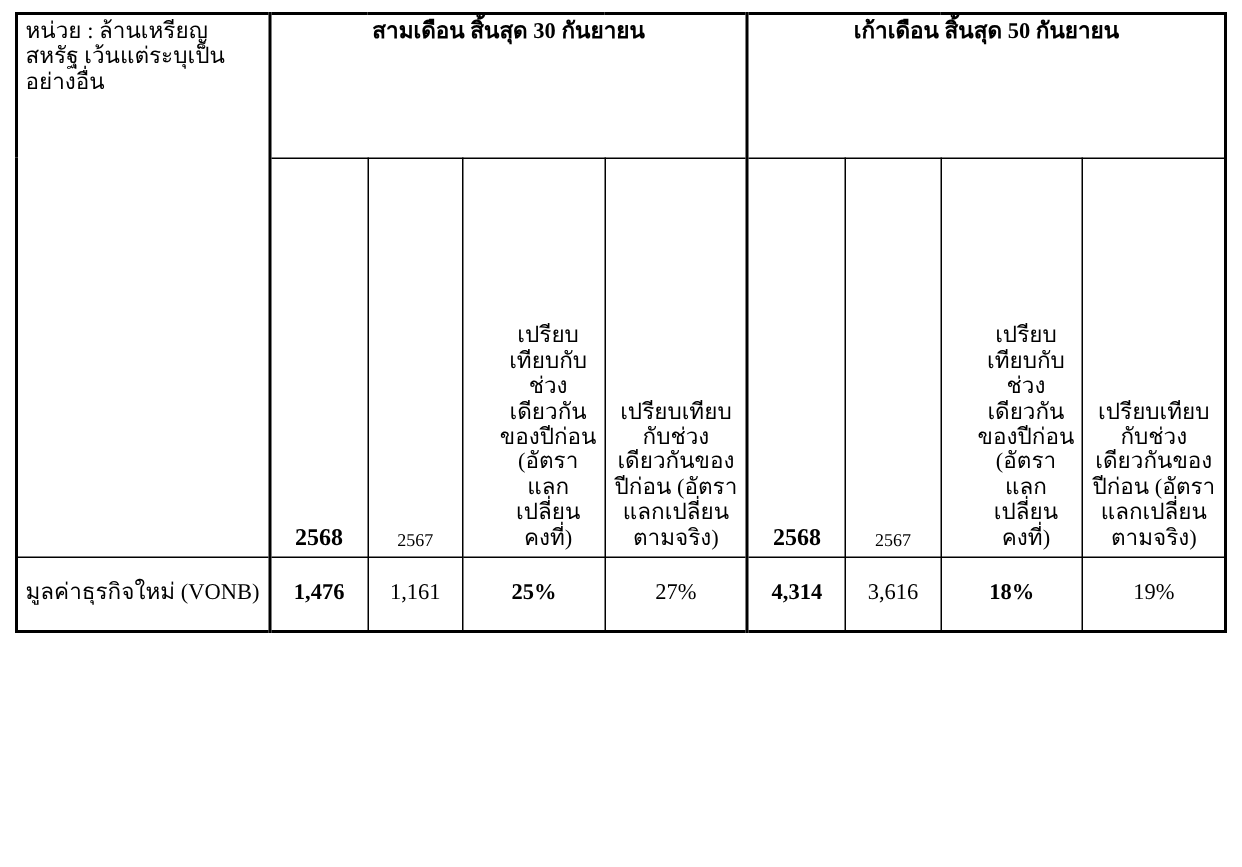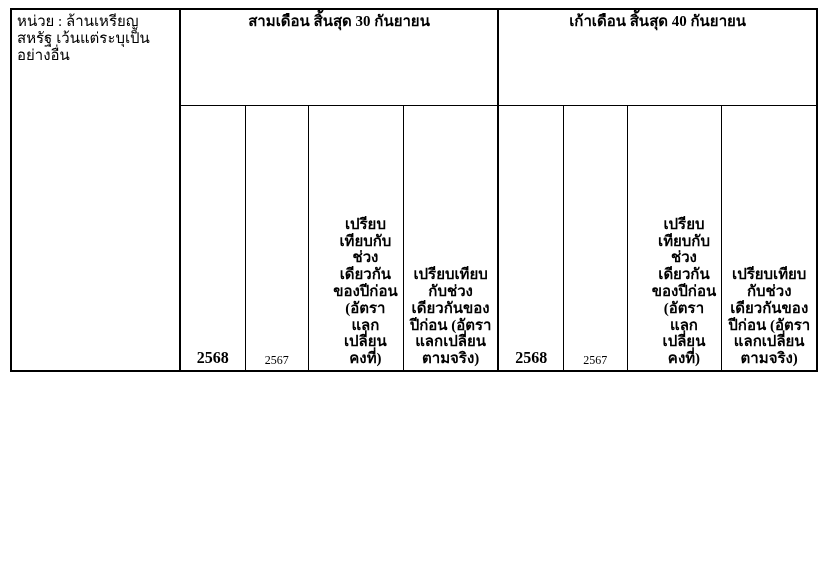--- a/index.html
+++ b/index.html
@@ -52,24 +52,24 @@
   }
   .group-head.g1 { border-right: 2px solid #000 !important; }
   .sub-head {
     text-align: center;
     font-weight: bold;
     font-size: 15px;
     vertical-align: bottom !important;
     padding-bottom: 4px;
     line-height: 1.1;
   }
-  .sub-head.thin { font-weight: bold; padding-left: 24px; }
+  .sub-head.thin { font-weight: normal; padding-left: 24px; }
   .sub-head.year-cur { font-weight: bold; font-size: 16px; }
   .sub-head.year-prev { font-weight: normal; font-size: 12px; }
-  .sub-head.note { font-weight: bold; }
+  .sub-head.note { font-weight: normal; }
   .sub-head.bdr-right { border-right: 2px solid #000 !important; }
   .row-label {
     text-align: left;
     font-size: 15px;
     line-height: 1.2;
     border-right: 2px solid #000 !important;
   }
   .val { text-align: center; }
   .val.bold { font-weight: bold; }
   .val.bdr-right { border-right: 2px solid #000 !important; }
@@ -101,31 +101,42 @@
         <col class="c4">
       <col class="c5">
         <col class="c6">
         <col class="c7">
         <col class="c8">
     </colgroup>
     <tbody>
       <tr class="hdr-row1">
         <td class="hdr-unit">หน่วย : ล้านเหรียญสหรัฐ เว้นแต่ระบุเป็นอย่างอื่น</td>
         <td class="group-head g1" colspan="4">สามเดือน สิ้นสุด 30 กันยายน</td>
-        <td class="group-head g2" colspan="4">เก้าเดือน สิ้นสุด 40 กันยายน</td>
+        <td class="group-head g2" colspan="4">เก้าเดือน สิ้นสุด 50 กันยายน</td>
       </tr>
       <tr class="hdr-row2">
         <td class="blank-left"></td>
         <td class="sub-head year-cur">2568</td>
         <td class="sub-head year-prev">2567</td>
         <td class="sub-head thin">เปรียบเทียบกับช่วงเดียวกันของปีก่อน (อัตราแลกเปลี่ยนคงที่)</td>
         <td class="sub-head note bdr-right">เปรียบเทียบกับช่วงเดียวกันของปีก่อน (อัตราแลกเปลี่ยนตามจริง)</td>
         <td class="sub-head year-cur">2568</td>
         <td class="sub-head year-prev">2567</td>
         <td class="sub-head thin">เปรียบเทียบกับช่วงเดียวกันของปีก่อน (อัตราแลกเปลี่ยนคงที่)</td>
         <td class="sub-head note">เปรียบเทียบกับช่วงเดียวกันของปีก่อน (อัตราแลกเปลี่ยนตามจริง)</td>
       </tr>
 
+      <tr class="data-row">
+        <td class="row-label">มูลค่าธุรกิจใหม่ (VONB)</td>
+        <td class="val bold">1,476</td>
+        <td class="val">1,161</td>
+        <td class="val bold">25%</td>
+        <td class="val bdr-right">27%</td>
+        <td class="val bold">4,314</td>
+        <td class="val">3,616</td>
+        <td class="val bold">18%</td>
+        <td class="val">19%</td>
+      </tr>
 
 
     </tbody>
   </table>
 </div>
 
 </body></html>

